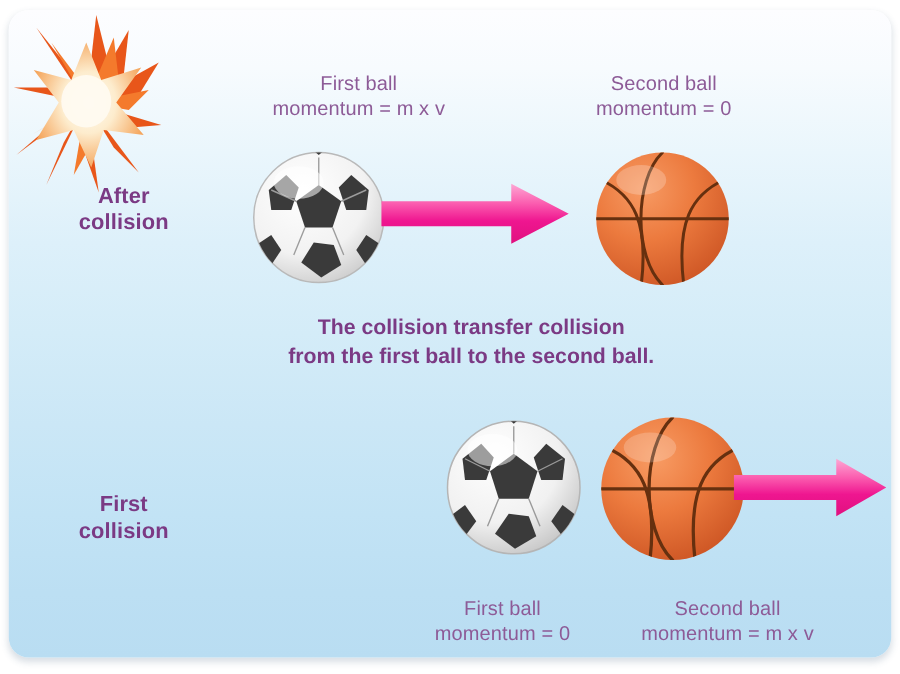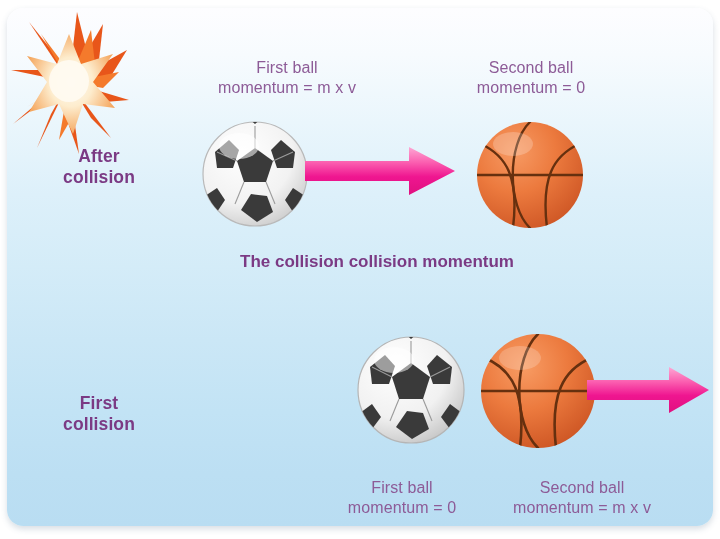--- a/index.html
+++ b/index.html
@@ -184,21 +184,22 @@
           <path d="M4,57 L110,57"></path>
           <path d="M57,4 C34,26 34,88 57,110"></path>
           <path d="M8,26 C34,38 46,60 40,110"></path>
           <path d="M106,26 C80,38 68,60 74,110"></path>
         </g>
         <ellipse cx="40" cy="26" rx="20" ry="12" fill="#ffffff" opacity="0.22"></ellipse>
       </svg>
     </div>
 
     <div class="center-note" id="center-note-block">
-      <div>The collision collision momentum</div>
+      <div>The collision transfer collision</div>
+      <div>from the first ball to the second ball.</div>
     </div>
 
     <div class="lbl stage-label" id="after-stage-label">
       <div>First</div>
       <div>collision</div>
     </div>
 
     <div class="ball" id="soccer-bottom">
       <svg viewBox="0 0 114 114" width="114" height="114" aria-hidden="true">
         <defs>

